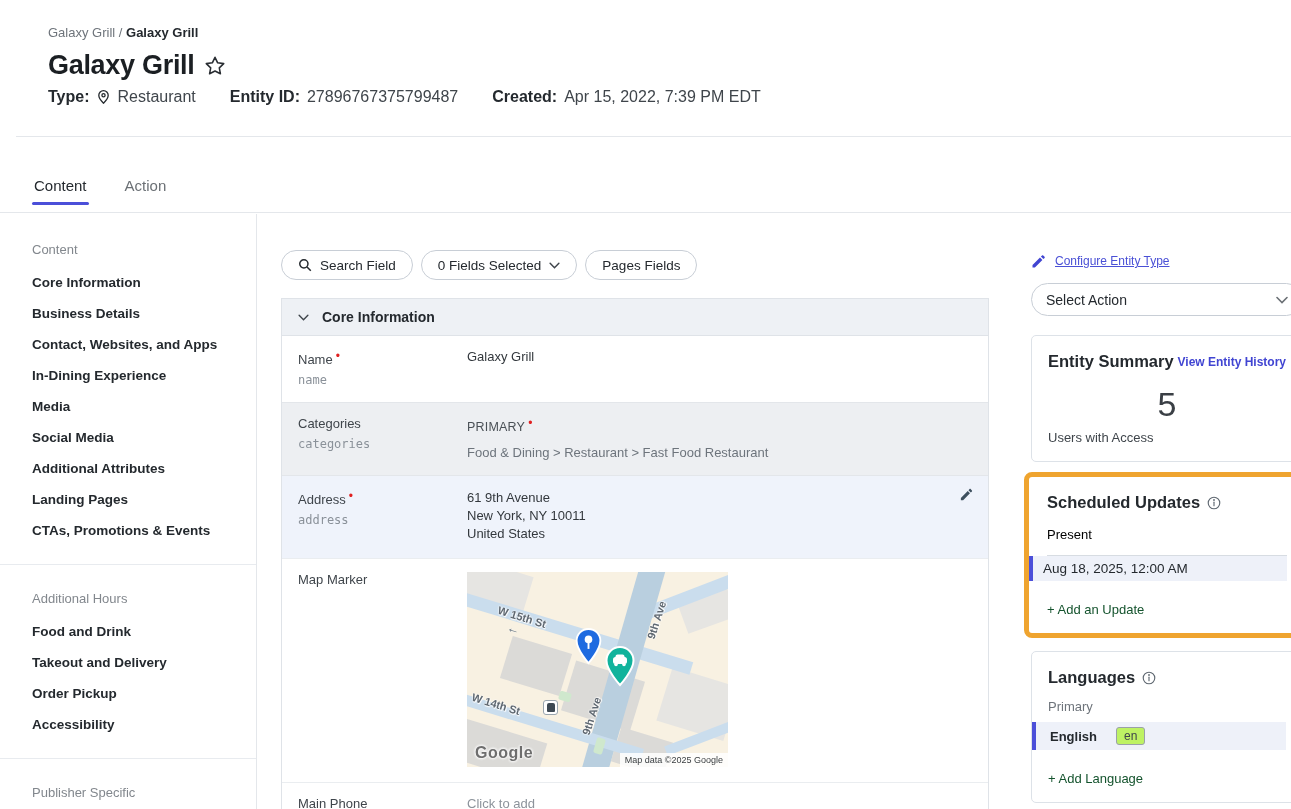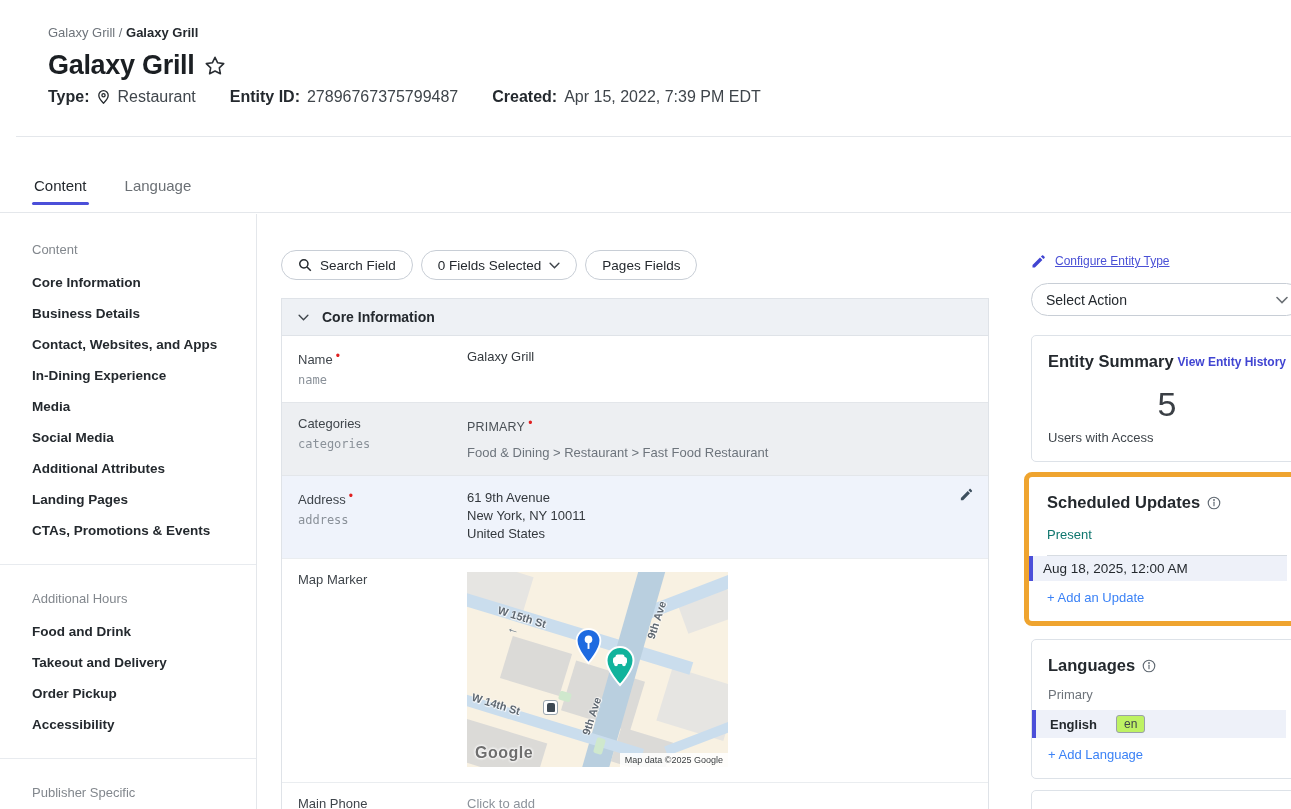--- a/index.html
+++ b/index.html
@@ -90,31 +90,31 @@
   .select-action { display:flex; align-items:center; justify-content:space-between;
     height:33px; border:1px solid #C8CED6; border-radius:17px; padding:0 14px;
     font-size:14px; color:#24292E; background:#fff; cursor:pointer; }
   .card { border:1px solid #DDE2E8; border-radius:5px; background:#fff; padding:16px; margin-top:19px; }
   .card-title-row { display:flex; align-items:center; justify-content:space-between; }
   .card-title { font-size:16.5px; font-weight:bold; color:#24292E; display:inline-flex; align-items:center; gap:7px; }
   .card-link { font-size:12px; font-weight:bold; color:#4145D2; cursor:pointer; }
   .big-count { text-align:center; font-size:34px; color:#3A3F45; font-weight:300; margin:14px 0 6px; }
   .count-label { text-align:left; font-size:13px; color:#3F454B; }
   .card.highlight { border:5px solid var(--orange); border-radius:8px; margin:10px -7px 0; padding:16px 18px; }
-  .sub-label { font-size:13px; color:#0f766e; margin-top:15px; }
+  .sub-label { font-size:13px; color:#000000; margin-top:15px; }
   .sub-label.gray { color:#6E747B; }
   .card-divider { border:none; border-top:1px solid #D7DCE2; margin:13px 0 0; }
   .entry-row { display:flex; align-items:center; background:#EEF1F9; border-left:4px solid var(--accent);
     padding:5px 10px; margin:0 0 0 -18px; font-size:13.5px; color:#24292E; }
   .card.highlight .entry-row { margin-left:-18px; margin-right:0; }
   .lang-row { display:flex; align-items:center; gap:19px; background:#EEF1F9; border-left:4px solid var(--accent);
     padding:5px 10px 5px 14px; margin:8px 0 0 -16px; font-size:13px; }
   .lang-name { font-weight:bold; color:#24292E; }
   .lang-badge { font-size:12px; color:#3F454B; border:1px solid #9AA1A9; border-radius:3px; padding:1px 7px; background:#bef264; }
-  .add-link { font-size:13px; color:#3b82f6; margin-top:9px; cursor:pointer; }
+  .add-link { font-size:13px; color:#14532d; margin-top:21px; cursor:pointer; }
   .card.empty { margin-top:11px; height:40px; }
   svg { display:block; }
 </style>
 </head>
 <body>
 
 <div class="page-header">
   <div class="breadcrumb">
     <span class="crumb-parent">Galaxy Grill</span><span> / </span><span class="crumb-current">Galaxy Grill</span>
   </div>
@@ -144,21 +144,21 @@
     <span class="meta-group">
       <span class="meta-label">Created:</span>
       <span>Apr 15, 2022, 7:39 PM EDT</span>
     </span>
   </div>
 </div>
 
 <div class="tabbar">
   <div class="tabs">
     <div class="tab active">Content</div>
-    <div class="tab">Language</div>
+    <div class="tab">Action</div>
   </div>
 </div>
 
 <div class="body-region">
 
   <div class="left-sidebar">
     <div class="side-heading">Content</div>
     <div class="side-item">Core Information</div>
     <div class="side-item">Business Details</div>
     <div class="side-item">Contact, Websites, and Apps</div>

